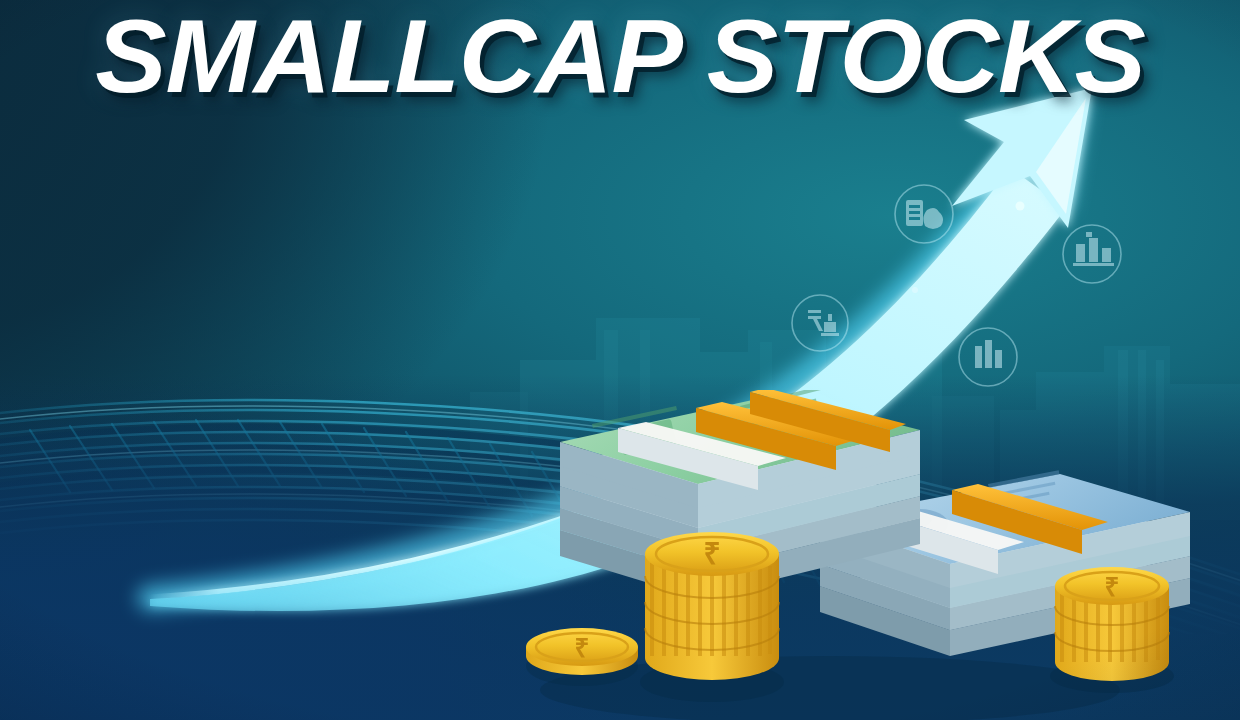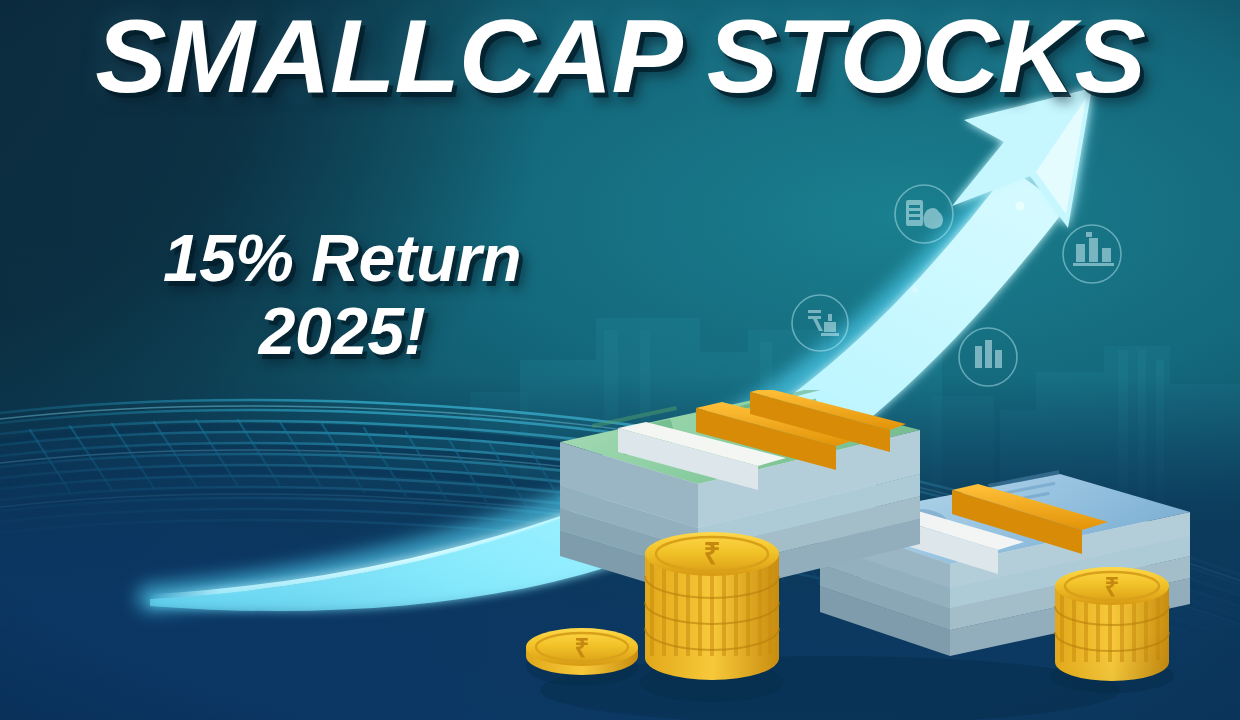--- a/index.html
+++ b/index.html
@@ -459,18 +459,14 @@
       <ellipse cx="82" cy="257" rx="56" ry="19" fill="url(#gold)"></ellipse>
       <ellipse cx="82" cy="257" rx="46" ry="14" fill="none" stroke="#d9a119" stroke-width="2.5"></ellipse>
       <text x="82" y="267" text-anchor="middle" font-size="26" font-weight="700" fill="#c4890e" font-family="'Liberation Sans',sans-serif">₹</text>
     </g>
   </svg>
 
   <div class="layer bg-vignette"></div>
 
   <div class="headline">SMALLCAP STOCKS</div>
 
-  <div class="subhead">
-    <span class="l1">15% Return</span>
-    <span class="l2">2025!</span>
-  </div>
 
 </div>
 
 </body></html>

